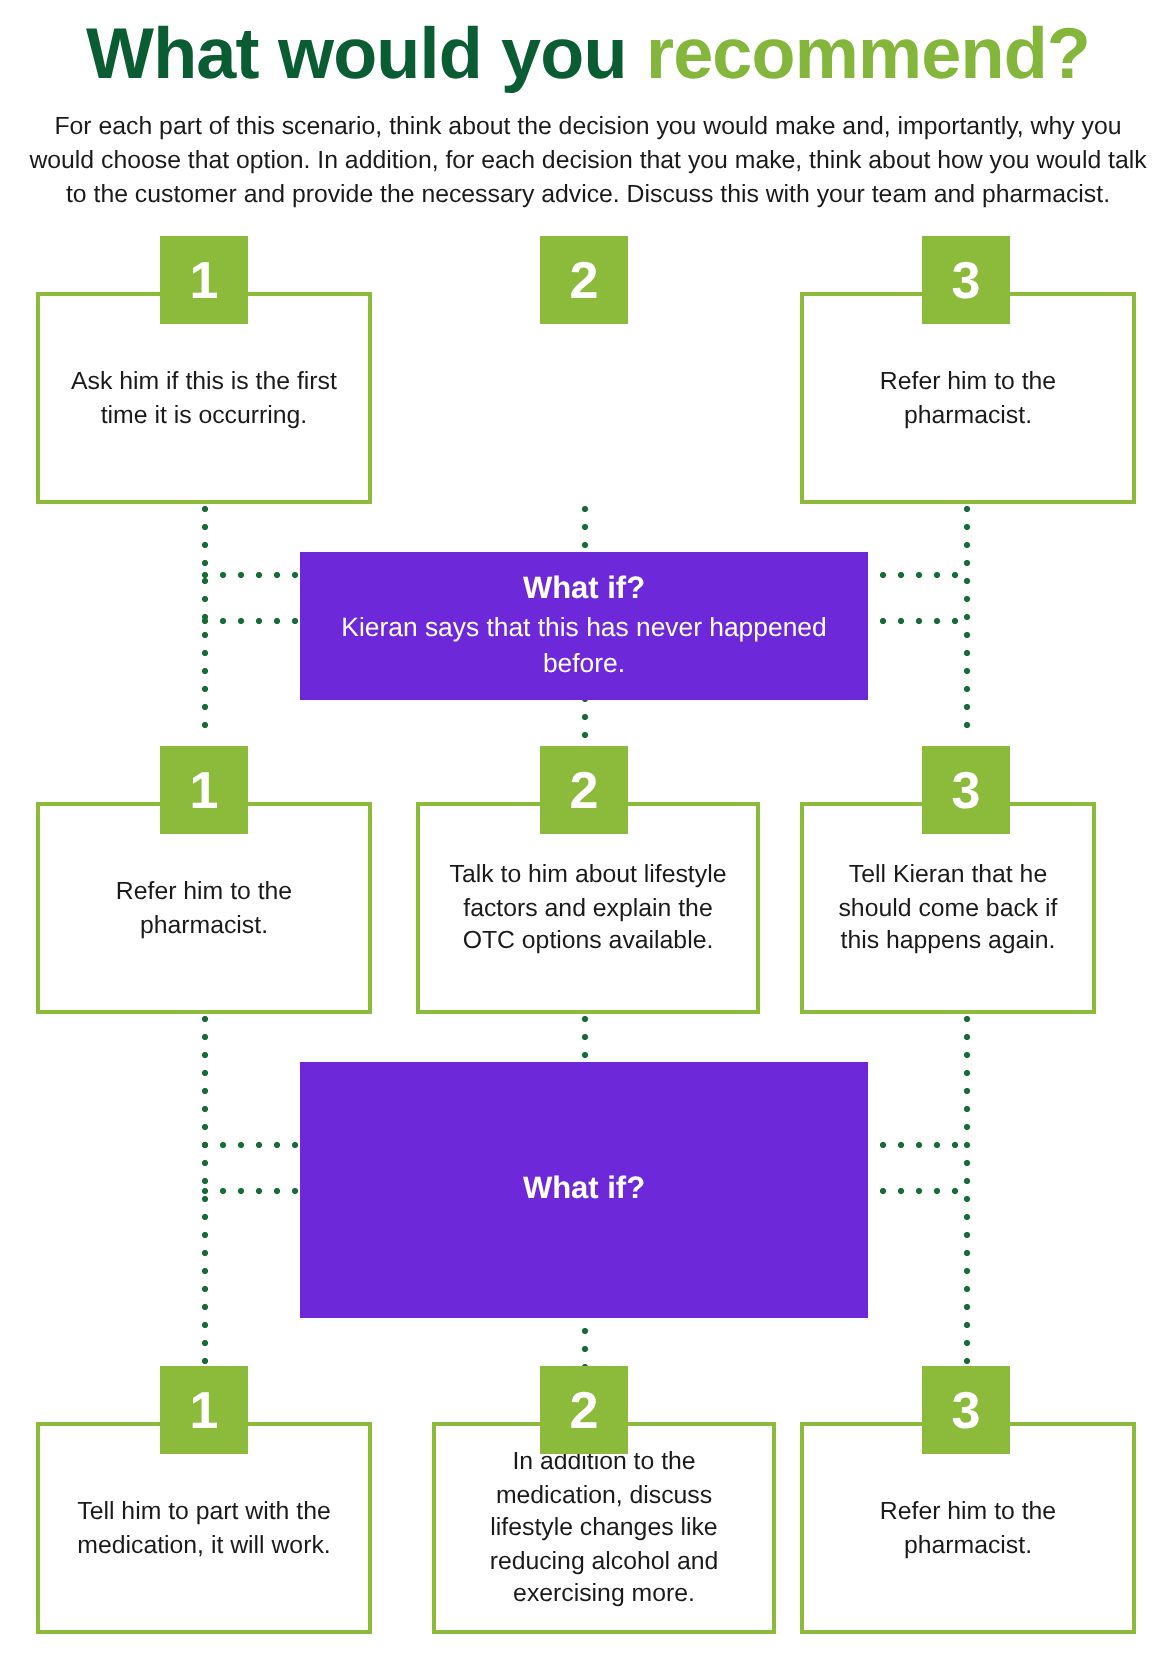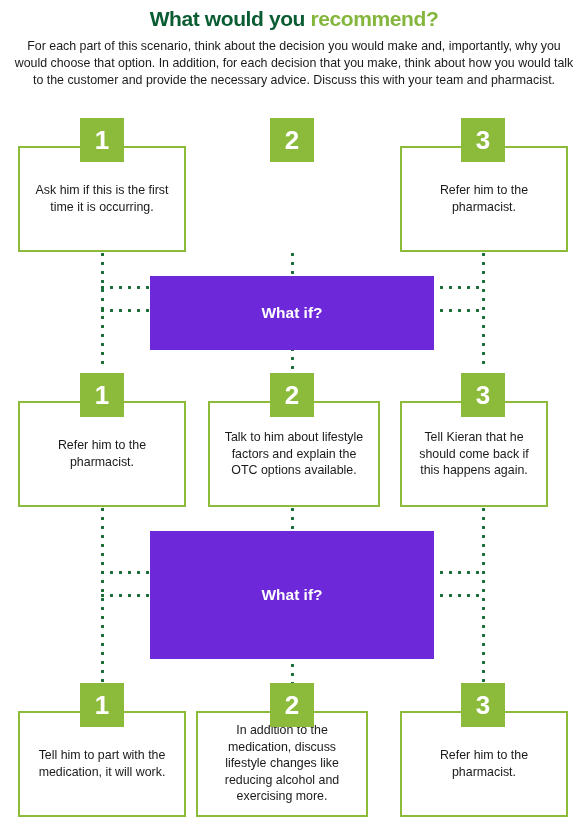--- a/index.html
+++ b/index.html
@@ -19,21 +19,21 @@
 
   
   .header {
     position: absolute;
     top: 0;
     left: 0;
     width: 588px;
   }
   .title {
     text-align: center;
-    font-size: 21px;
+    font-size: 36px;
     font-weight: bold;
     letter-spacing: -0.4px;
     margin: 7px 0 0 0;
     line-height: 1.1;
   }
   .title .t-dark { color: #0a5c33; }
   .title .t-light { color: #84b63c; }
 
   .intro {
     margin: 8px 14px 0 14px;
@@ -171,20 +171,21 @@
   <div class="badge" style="left:270px; top:8px;">2</div>
 
   <div class="card" style="left:400px; top:36px; width:168px; height:106px;">
     <div class="card-text">Refer him to the pharmacist.</div>
   </div>
   <div class="badge" style="left:461px; top:8px;">3</div>
 
   <div class="whatif" style="left:150px; top:166px; width:284px; height:74px;">
     <div class="whatif-inner">
       <div class="whatif-title">What if?</div>
+      <div class="whatif-body">Kieran says that this has never happened before.</div>
     </div>
   </div>
 
   <div class="card" style="left:18px; top:291px; width:168px; height:106px;">
     <div class="card-text">Refer him to the pharmacist.</div>
   </div>
   <div class="badge" style="left:80px; top:263px;">1</div>
 
   <div class="card" style="left:208px; top:291px; width:172px; height:106px;">
     <div class="card-text">Talk to him about lifestyle factors and explain the OTC options available.</div>
@@ -200,21 +201,21 @@
     <div class="whatif-inner">
       <div class="whatif-title">What if?</div>
     </div>
   </div>
 
   <div class="card" style="left:18px; top:601px; width:168px; height:106px;">
     <div class="card-text">Tell him to part with the medication, it will work.</div>
   </div>
   <div class="badge" style="left:80px; top:573px;">1</div>
 
-  <div class="card" style="left:196px; top:601px; width:172px; height:106px;">
+  <div class="card" style="left:216px; top:601px; width:172px; height:106px;">
     <div class="card-text">In addition to the medication, discuss lifestyle changes like reducing alcohol and exercising more.</div>
   </div>
   <div class="badge" style="left:270px; top:573px;">2</div>
 
   <div class="card" style="left:400px; top:601px; width:168px; height:106px;">
     <div class="card-text">Refer him to the pharmacist.</div>
   </div>
   <div class="badge" style="left:461px; top:573px;">3</div>
 
 </div>

